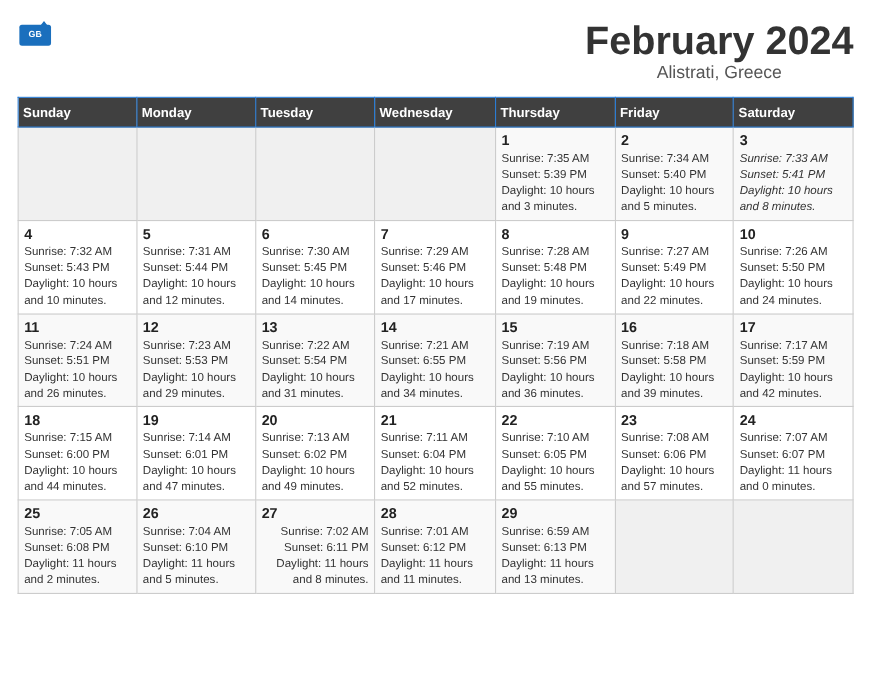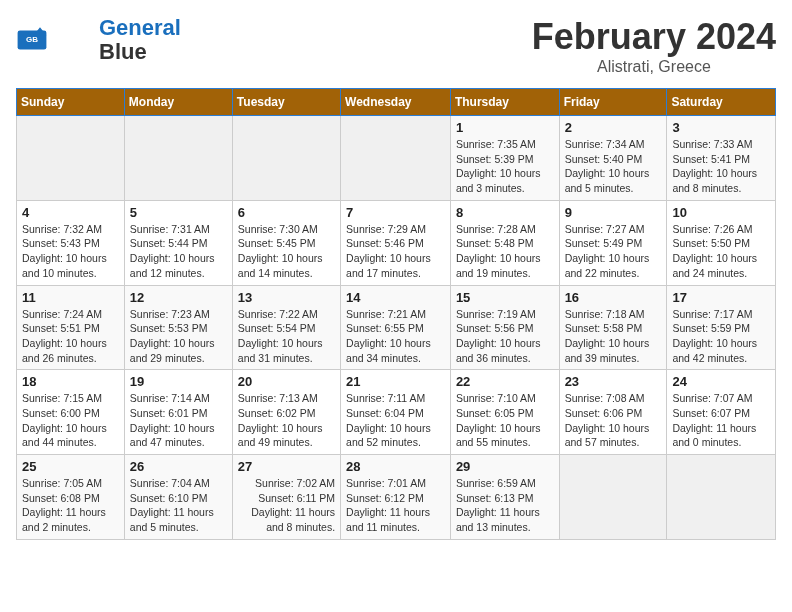--- a/index.html
+++ b/index.html
@@ -46,21 +46,21 @@
     .subtitle {
       font-size: 16px;
       color: #555;
     }
     table {
       width: 100%;
       border-collapse: collapse;
       font-size: 11px;
     }
     thead tr th {
-      background-color: #a16207;
+      background-color: #404040;
       color: #fff;
       padding: 6px 4px;
       text-align: left;
       font-size: 12px;
       font-weight: bold;
       border: 1px solid #2b7cd3;
     }
     tbody tr td {
       border: 1px solid #ccc;
       vertical-align: top;
@@ -93,25 +93,20 @@
 </head>
 <body>
 
 <div class="header">
   <div class="logo">
     <svg class="logo-icon" viewBox="0 0 40 40">
       <rect x="2" y="8" width="36" height="24" rx="3" fill="#1a6fbd"></rect>
       <text x="20" y="22" text-anchor="middle" fill="white" font-size="10" font-weight="bold" font-family="Arial">GB</text>
       <polygon points="30,4 38,14 34,14 34,18 26,18 26,14 22,14" fill="#1a6fbd"></polygon>
     </svg>
-    <div>
-      <div class="logo-text">
-        <span>General</span><br><span style="color:#333;">Blue</span>
-      </div>
-    </div>
   </div>
   <div class="title-block">
     <div class="main-title">February 2024</div>
     <div class="subtitle">Alistrati, Greece</div>
   </div>
 </div>
 
 <table>
   <thead>
     <tr>
@@ -139,21 +134,21 @@
         </td>
         <td>
           <span class="day-num">2</span>
           <div class="day-info" style="white-space: pre-line;">Sunrise: 7:34 AM
 Sunset: 5:40 PM
 Daylight: 10 hours
 and 5 minutes.</div>
         </td>
         <td>
           <span class="day-num">3</span>
-          <div class="day-info" style="white-space: pre-line;">Sunrise: 7:33 AM
+          <div class="day-info" style="white-space: pre-line; font-style: italic;">Sunrise: 7:33 AM
 Sunset: 5:41 PM
 Daylight: 10 hours
 and 8 minutes.</div>
         </td>
       </tr>
       <tr>
         <td>
           <span class="day-num">4</span>
           <div class="day-info" style="white-space: pre-line;">Sunrise: 7:32 AM
 Sunset: 5:43 PM

